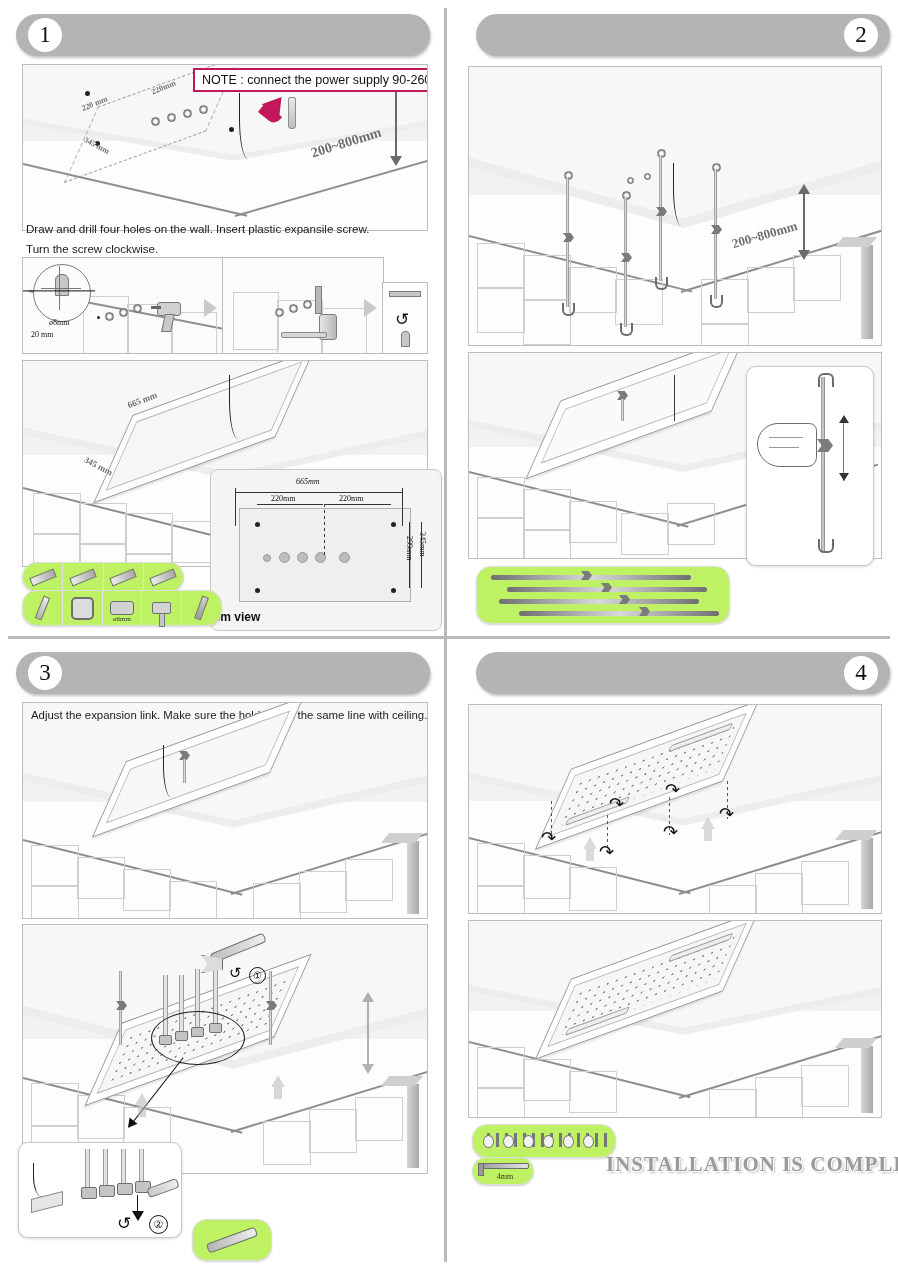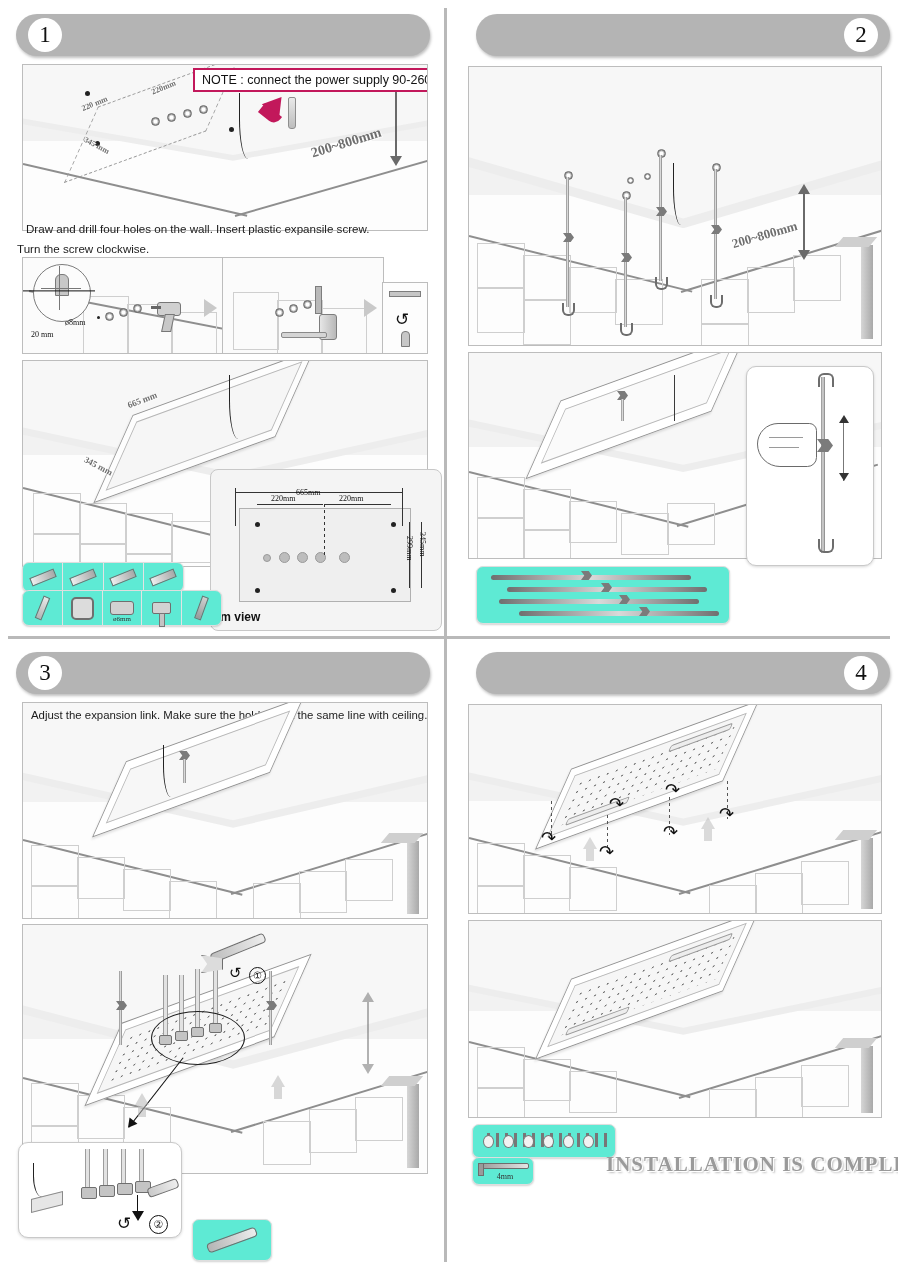--- a/index.html
+++ b/index.html
@@ -64,21 +64,21 @@
             font-family:"Liberation Serif","DejaVu Serif",serif;
             text-shadow:1px 1px 0 #fff;}
 
   
   .note{position:absolute;border:2px solid #c2185b;background:#fff;
         padding:3px 7px;font-size:12.5px;color:#111;white-space:nowrap;}
 
   .caption{position:absolute;font-size:11.6px;color:#1b1b1b;white-space:nowrap;}
 
   
-  .tray{position:absolute;background:#5eead4;border:1px solid #dedede;border-radius:7px;
+  .tray{position:absolute;background:#bef264;border:1px solid #dedede;border-radius:15px;
         display:flex;align-items:center;box-shadow:0 1px 2px rgba(0,0,0,.18);}
   .tcell{flex:1;height:100%;position:relative;border-right:1px solid #e3e3e3;
          display:flex;align-items:center;justify-content:center;}
   .tcell:last-child{border-right:none;}
   .tlabel{position:absolute;bottom:2px;left:50%;transform:translateX(-50%);
           font-size:7px;color:#333;font-family:"Liberation Serif",serif;white-space:nowrap;}
 
   
   .inset{position:absolute;background:#fff;border:1px solid #c9c9c9;border-radius:10px;
          box-shadow:0 1px 3px rgba(0,0,0,.16);overflow:hidden;}
@@ -160,34 +160,34 @@
 
       <div class="dimv" style="left:372px;top:22px;height:70px;"></div>
       <div class="dimlabel" style="left:287px;top:70px;font-size:14px;transform:rotate(-17deg);">200~800mm</div>
 
       <div class="note" style="left:170px;top:3px;">NOTE : connect the power supply 90-260VAC</div>
       <div style="position:absolute;left:242px;top:30px;width:0;height:0;border-left:11px solid transparent;border-right:11px solid transparent;border-bottom:18px solid #c2185b;transform:rotate(38deg);"></div>
       <div style="position:absolute;left:236px;top:44px;width:22px;height:11px;background:#c2185b;transform:rotate(38deg);border-radius:0 0 8px 0;"></div>
     </div>
 
     <div class="caption" style="left:18px;top:208px;">Draw and drill four holes on the wall.  Insert plastic expansile screw.</div>
-    <div class="caption" style="left:9px;top:228px;text-align:right;">Turn the screw clockwise.</div>
+    <div class="caption" style="left:18px;top:228px;text-align:right;">Turn the screw clockwise.</div>
 
     <div class="frame" style="left:14px;top:243px;width:200px;height:95px;">
       <div style="position:absolute;inset:0;background:#fbfbfb;"></div>
       <div class="edge" style="left:6px;top:32px;width:200px;transform:rotate(11deg);"></div>
       <div class="tile" style="left:60px;top:38px;width:44px;height:56px;"></div>
       <div class="tile" style="left:104px;top:46px;width:44px;height:56px;"></div>
       <div class="tile" style="left:148px;top:54px;width:44px;height:56px;"></div>
       <div style="position:absolute;left:10px;top:6px;width:56px;height:56px;border:1.4px solid #7c7c7c;border-radius:50%;background:#fcfcfc;"></div>
       <div style="position:absolute;left:32px;top:16px;width:12px;height:20px;background:#c7c7c7;border:1px solid #7a7a7a;border-radius:6px 6px 0 0;"></div>
       <div style="position:absolute;left:36px;top:8px;width:1px;height:44px;background:#777;"></div>
       <div style="position:absolute;left:18px;top:30px;width:40px;height:1px;background:#777;"></div>
       <div class="pointer" style="left:72px;top:32px;width:86px;transform:rotate(180deg);transform-origin:left center;"></div>
-      <div class="dtxt" style="left:42px;top:60px;">ø8mm</div>
+      <div class="dtxt" style="left:26px;top:60px;">ø8mm</div>
       <div class="dtxt" style="left:8px;top:72px;">20 mm</div>
       <div class="hole" style="left:74px;top:58px;width:3px;height:3px;"></div>
       <div class="anchor" style="left:82px;top:54px;"></div>
       <div class="anchor" style="left:96px;top:50px;"></div>
       <div class="anchor" style="left:110px;top:46px;"></div>
       <div style="position:absolute;left:126px;top:40px;width:40px;height:38px;">
         <div style="position:absolute;left:8px;top:4px;width:22px;height:12px;background:#d0d0d0;border:1px solid #777;border-radius:3px;"></div>
         <div style="position:absolute;left:2px;top:8px;width:10px;height:3px;background:#666;"></div>
         <div style="position:absolute;left:14px;top:16px;width:8px;height:16px;background:#c8c8c8;border:1px solid #777;transform:skewX(-12deg);"></div>
       </div>
@@ -248,21 +248,21 @@
       <div class="hole" style="left:180px;top:118px;"></div>
       <div class="nozzle" style="left:52px;top:84px;width:6px;height:6px;"></div>
       <div class="nozzle" style="left:68px;top:82px;"></div>
       <div class="nozzle" style="left:86px;top:82px;"></div>
       <div class="nozzle" style="left:104px;top:82px;"></div>
       <div class="nozzle" style="left:128px;top:82px;"></div>
 
       <div class="dline" style="left:24px;top:22px;width:168px;height:1px;"></div>
       <div class="dline" style="left:24px;top:18px;width:1px;height:38px;"></div>
       <div class="dline" style="left:191px;top:18px;width:1px;height:38px;"></div>
-      <div class="dtxt" style="left:85px;top:18px;">665mm</div>
+      <div class="dtxt" style="left:85px;top:7px;font-style:italic;">665mm</div>
 
       <div class="dline" style="left:46px;top:34px;width:66px;height:1px;"></div>
       <div class="dline" style="left:114px;top:34px;width:66px;height:1px;"></div>
       <div class="dtxt" style="left:60px;top:24px;">220mm</div>
       <div class="dtxt" style="left:128px;top:24px;">220mm</div>
       <div class="dline" style="left:113px;top:34px;width:1px;height:52px;background:repeating-linear-gradient(#333 0 3px,transparent 3px 6px);"></div>
 
       <div class="dline" style="left:210px;top:52px;width:1px;height:66px;"></div>
       <div class="dline" style="left:198px;top:52px;width:1px;height:66px;"></div>
       <div class="dtxt rot" style="left:216px;top:62px;">345mm</div>

